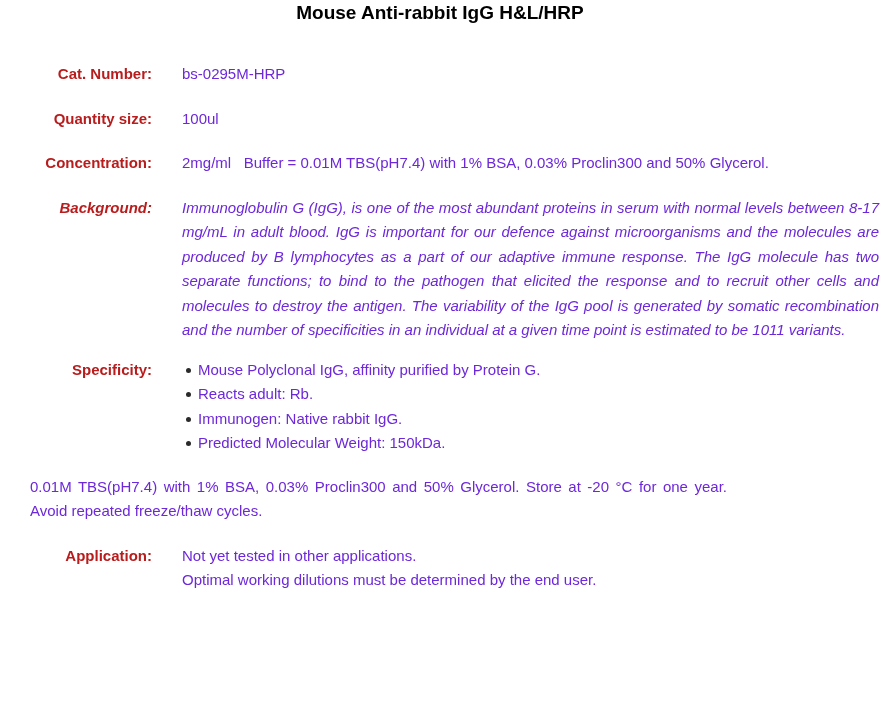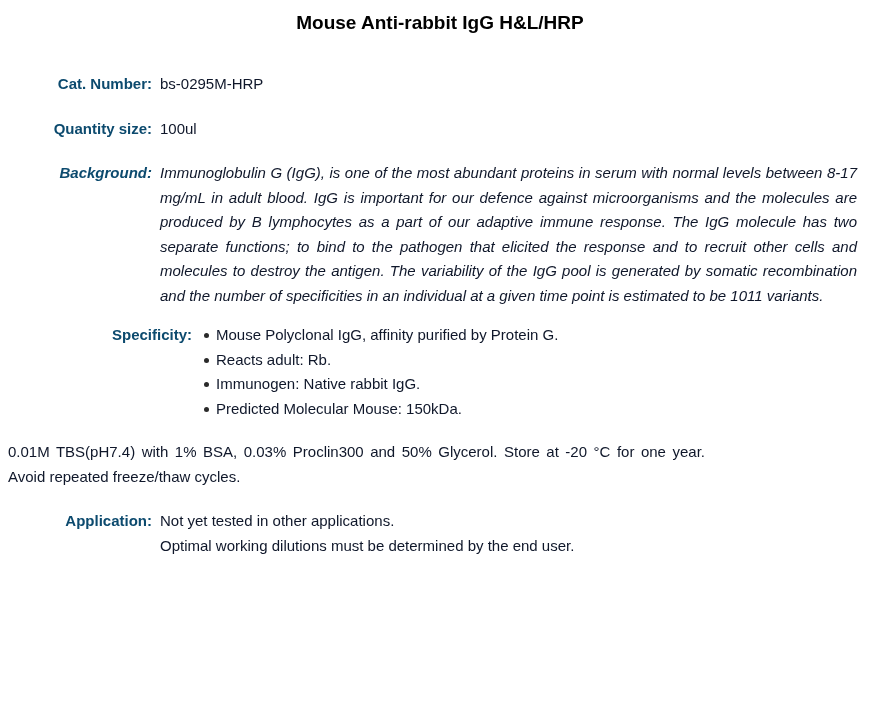--- a/index.html
+++ b/index.html
@@ -5,49 +5,49 @@
   * { margin: 0; padding: 0; box-sizing: border-box; }
   html, body { background: #ffffff; }
   body {
     width: 880px;
     height: 712px;
     overflow: hidden;
     font-family: "Liberation Sans", sans-serif;
     color: #3a3a3a;
   }
   .doc-title {
-    margin-top: 11px;
+    margin-top: 1px;
     text-align: center;
     font-size: 19px;
     line-height: 24px;
     font-weight: bold;
     color: #000000;
   }
   .content { margin-top: 37px; }
   .row {
     display: flex;
     margin-bottom: 20px;
   }
   .row.tight-after  { margin-bottom: 15px; font-style: italic; }
-  .row.medium-after { margin-bottom: 19px; padding-left: 40px; }
+  .row.medium-after { margin-bottom: 19px; }
   .label {
     flex: 0 0 152px;
     width: 152px;
     text-align: right;
     font-weight: bold;
     font-size: 15px;
     line-height: 24.5px;
-    color: #0c4a6e;
+    color: #b91c1c;
   }
   .value {
-    margin-left: 8px;
+    margin-left: 30px;
     width: 697px;
     font-size: 15px;
     line-height: 24.5px;
-    color: #0f172a;
+    color: #6d28d9;
   }
   .value.justify { text-align: justify; }
   .value.pre, .value .pre { white-space: pre-wrap; }
   ul.bullets { list-style: none; }
   ul.bullets li {
     position: relative;
     padding-left: 16px;
     line-height: 24.5px;
   }
   ul.bullets li::before {
@@ -71,35 +71,39 @@
   <div class="row">
     <div class="label">Cat. Number:</div>
     <div class="value">bs-0295M-HRP</div>
   </div>
 
   <div class="row">
     <div class="label">Quantity size:</div>
     <div class="value">100ul</div>
   </div>
 
+  <div class="row">
+    <div class="label">Concentration:</div>
+    <div class="value pre">2mg/ml   Buffer = 0.01M TBS(pH7.4) with 1% BSA, 0.03% Proclin300 and 50% Glycerol.</div>
+  </div>
 
   <div class="row tight-after">
     <div class="label">Background:</div>
     <div class="value justify">Immunoglobulin G (IgG), is one of the most abundant proteins in serum with normal levels between 8-17 mg/mL in adult blood. IgG is important for our defence against microorganisms and the molecules are produced by B lymphocytes as a part of our adaptive immune response. The IgG molecule has two separate functions; to bind to the pathogen that elicited the response and to recruit other cells and molecules to destroy the antigen. The variability of the IgG pool is generated by somatic recombination and the number of specificities in an individual at a given time point is estimated to be 1011 variants.</div>
   </div>
 
 
   <div class="row medium-after">
     <div class="label">Specificity:</div>
     <div class="value">
       <ul class="bullets">
         <li>Mouse Polyclonal IgG, affinity purified by Protein G.</li>
         <li>Reacts adult: Rb.</li>
         <li>Immunogen: Native rabbit IgG.</li>
-        <li>Predicted Molecular Mouse: 150kDa.</li>
+        <li>Predicted Molecular Weight: 150kDa.</li>
       </ul>
     </div>
   </div>
 
   <div class="row">
     <div class="value justify">0.01M TBS(pH7.4) with 1% BSA, 0.03% Proclin300 and 50% Glycerol. Store at -20 °C for one year. Avoid repeated freeze/thaw cycles.</div>
   </div>
 
   <div class="row">
     <div class="label">Application:</div>

